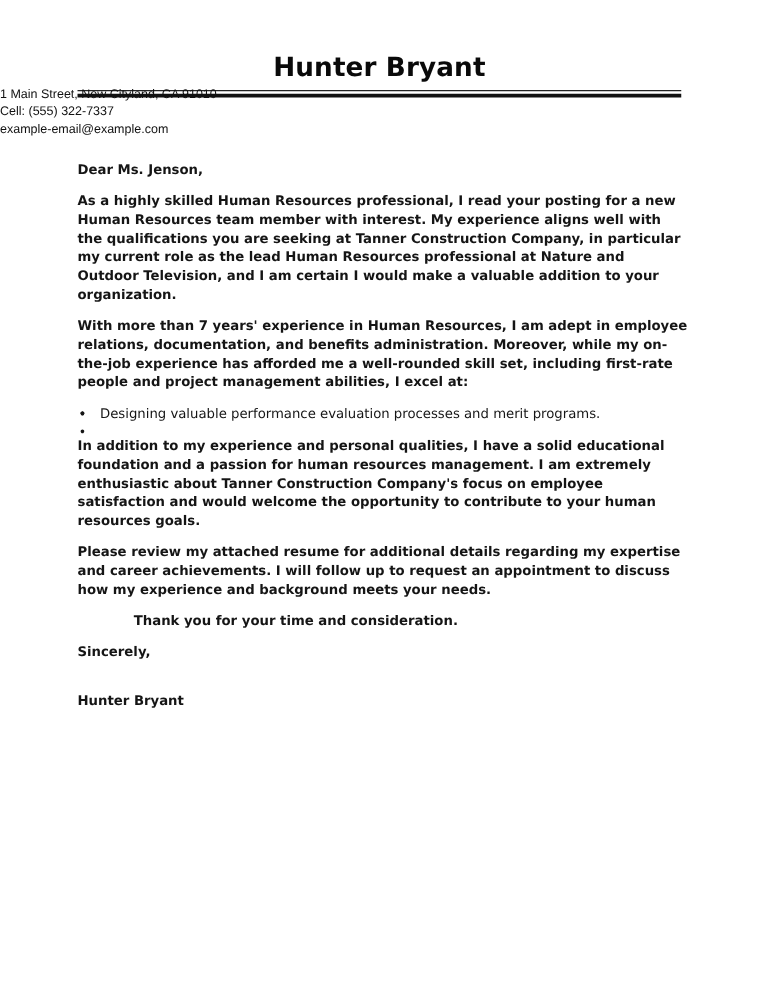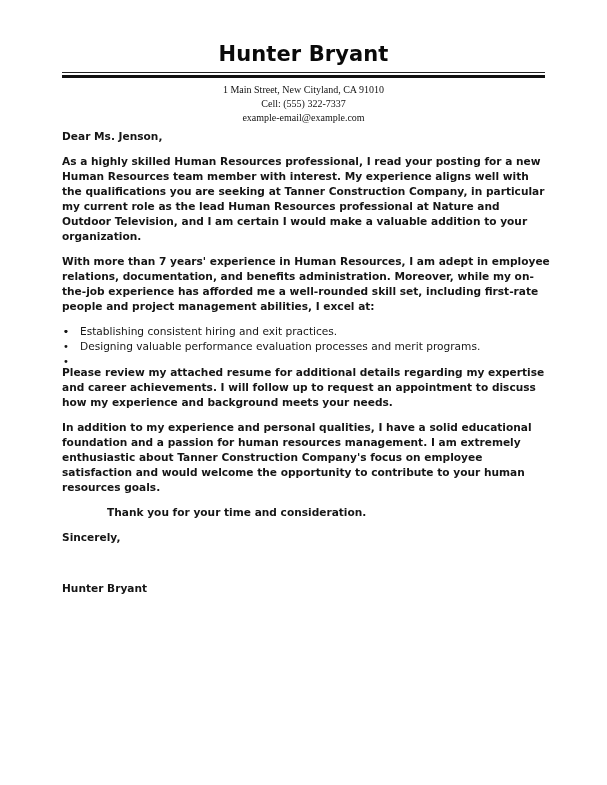--- a/index.html
+++ b/index.html
@@ -53,23 +53,22 @@
       position: absolute;
       left: 0; right: 0;
       top: 3px;
       height: 3px;
       background: #111;
     }
     .contact {
       position: absolute;
       left: 0;
       width: 607px;
-      top: 83px;
-      text-align: center;
-      font-family: Liberation Serif, serif;
+      top: 69px;
+      font-family: Liberation Sans, sans-serif;
       font-size: 10px;
       line-height: 14px;
       color: #111;
     }
     .contact div { white-space: nowrap; }
     .body {
       position: absolute;
       left: 62px;
       top: 129px;
       width: 490px;
@@ -93,21 +92,21 @@
       padding-left: 18px;
       margin-left: 0;
     }
     .body ul li .bullet {
       position: absolute;
       left: 1px;
       top: 0;
       font-size: 10px;
     }
     .body .closing { margin-bottom: 10px; margin-left: 45px; }
-    .body .sign-off { margin-bottom: 36px; }
+    .body .sign-off { margin-bottom: 24px; }
   </style>
 </head>
 <body>
 
 <div class="page">
 
   <div class="title">Hunter Bryant</div>
 
   <div class="rule">
     <div class="thin"></div>
@@ -125,32 +124,31 @@
 
     <p>As a highly skilled Human Resources professional, I read your posting for a new Human Resources team member with interest. My experience aligns well with the qualifications you are seeking at Tanner Construction Company, in particular my current role as the lead Human Resources professional at Nature and Outdoor Television, and I am certain I would make a valuable addition to your organization.</p>
     <p>With more than 7 years' experience in Human Resources, I am adept in employee relations, documentation, and benefits administration. Moreover, while my on-the-job experience has afforded me a well-rounded skill set, including first-rate people and project management abilities, I excel at:</p>
 
     <ul>
       <li>
         <span class="bullet">•</span>
       </li>
       <li>
         <span class="bullet">•</span>
-        <span>Establishing consistent hiring and exit practices.</span>
       </li>
       <li>
         <span class="bullet">•</span>
         <span>Designing valuable performance evaluation processes and merit programs.</span>
       </li>
       <li>
         <span class="bullet">•</span>
       </li>
     </ul>
 
+    <p>In addition to my experience and personal qualities, I have a solid educational foundation and a passion for human resources management. I am extremely enthusiastic about Tanner Construction Company's focus on employee satisfaction and would welcome the opportunity to contribute to your human resources goals.</p>
     <p>Please review my attached resume for additional details regarding my expertise and career achievements. I will follow up to request an appointment to discuss how my experience and background meets your needs.</p>
-    <p>In addition to my experience and personal qualities, I have a solid educational foundation and a passion for human resources management. I am extremely enthusiastic about Tanner Construction Company's focus on employee satisfaction and would welcome the opportunity to contribute to your human resources goals.</p>
 
     <p class="closing">Thank you for your time and consideration.</p>
     <p class="sign-off">Sincerely,</p>
     <p>Hunter Bryant</p>
   </div>
 
 </div>
 
 </body></html>

